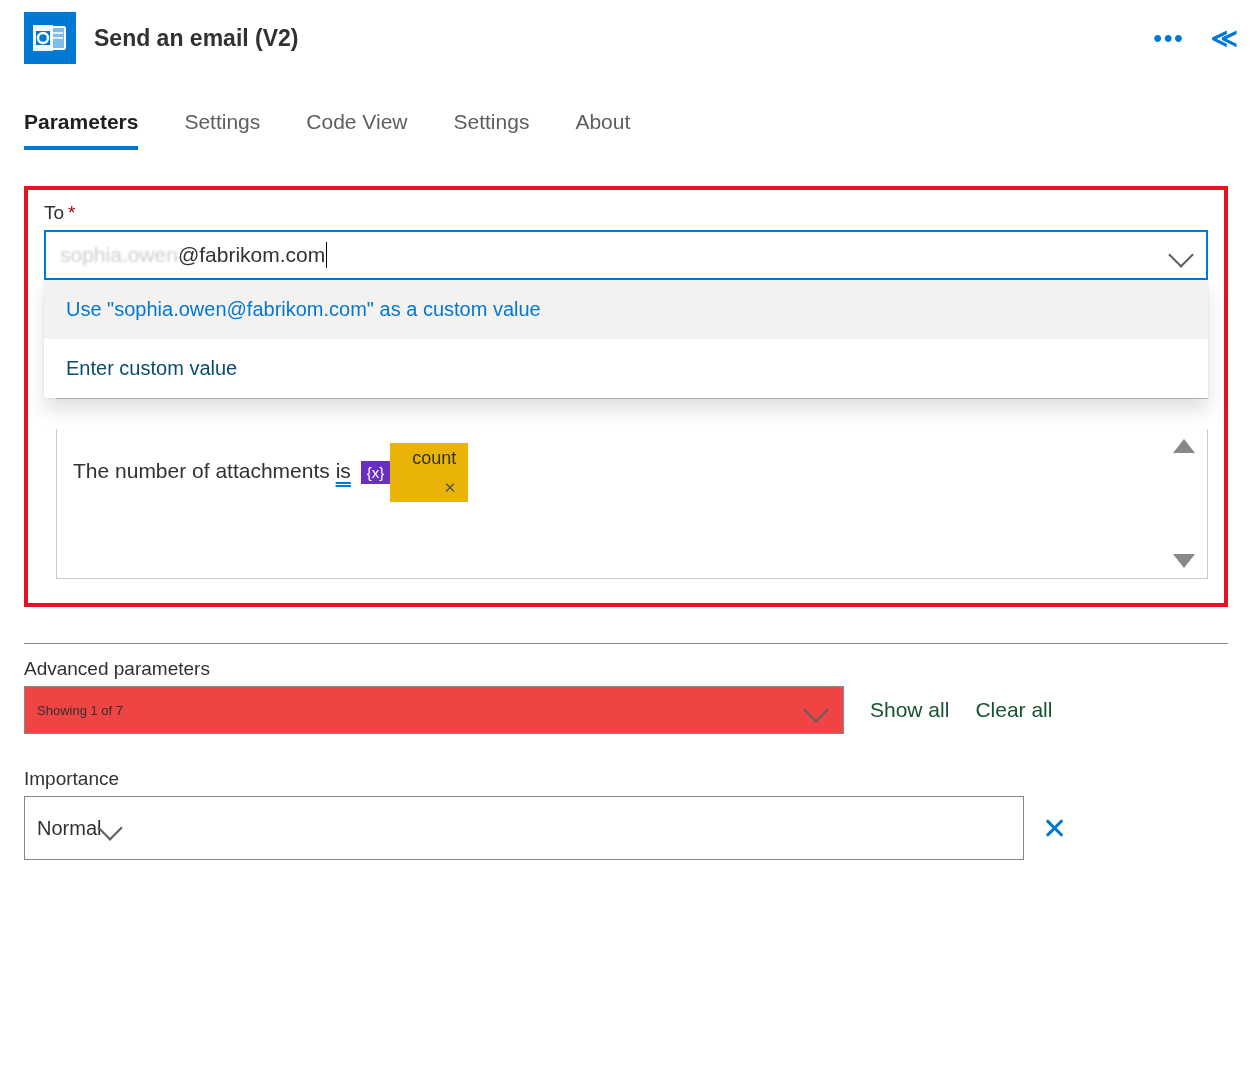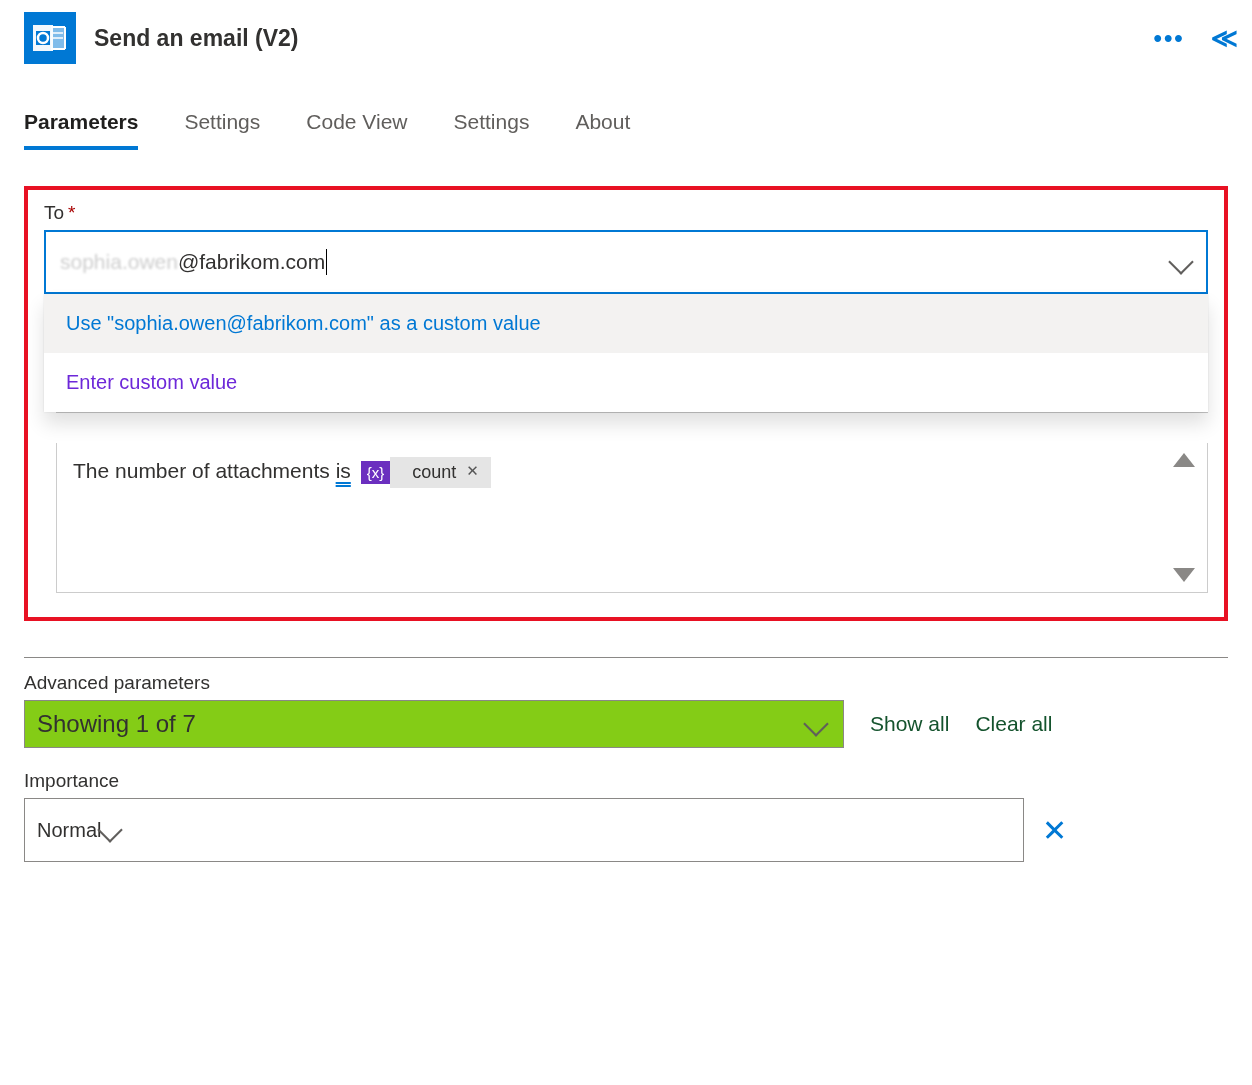--- a/index.html
+++ b/index.html
@@ -62,21 +62,21 @@
   .field-label {
     font-size: 19px;
     color: #323130;
     margin-bottom: 6px;
   }
   .req { color: #a80000; margin-left: 4px; }
   .to-input-wrap {
     border: 2px solid #0078d4;
     display: flex;
     align-items: center;
-    height: 64px;
+    height: 50px;
     padding: 0 10px 0 14px;
     background:#fff;
   }
   .to-input-wrap .value {
     font-size: 21px;
     color: #323130;
     display:flex; align-items:baseline;
   }
   .to-input-wrap .value .blur {
     color:#cfcfcf;
@@ -100,21 +100,21 @@
     margin-top: 0;
     background:#fff;
     box-shadow: 0 12px 18px rgba(0,0,0,0.12), 0 0 2px rgba(0,0,0,0.1);
   }
   .dd-row {
     padding: 18px 22px;
     font-size: 20px;
   }
   .dd-novals { font-weight: 700; color:#323130; }
   .dd-custom { color:#0078d4; background:#f3f2f1; cursor:pointer; }
-  .dd-enter  { color:#6d28d9; cursor:pointer;border-radius:17px; }
+  .dd-enter  { color:#0c4a6e; cursor:pointer;border-radius:17px; }
   
   .body-area {
     border-top: 1px solid #ccc;
     margin-top: 0px;
     padding-top: 16px;
     margin-left: 12px;
   }
   .toolbar-remnant {
     height: 14px;
     border-bottom: 0;
@@ -146,23 +146,23 @@
   }
   .token-wrap{
     display:inline-flex; align-items:center; vertical-align:middle;
     margin-left:4px;
   }
   .token-ico{
     background:#6b2fbf; color:#fff; font-size:15px;
     padding:3px 6px;
   }
   .token-chip{
-    background:#e5e5e5; color:#323130; font-size:18px;
+    background:#eab308; color:#323130; font-size:18px;
     padding:5px 12px 5px 22px;
-    display:inline-flex; align-items:flex-start; gap:10px;
+    display:inline-flex; align-items:flex-end; gap:10px;flex-direction:column;
   }
   .token-x{font-size:15px; color:#555;}
   .spin {
     position:absolute; right:6px; top:10px; bottom:10px;
     width:34px;
     display:flex; flex-direction:column; justify-content:space-between;
     align-items:center;
   }
   .tri-up,.tri-down{
     width:0;height:0;border-left:11px solid transparent;border-right:11px solid transparent;
@@ -172,23 +172,23 @@
   
   .divider { border-top:1px solid #8a8886; margin-top:36px; }
   .adv-label{ font-size:19px; margin-top:14px; }
   .adv-row{ display:flex; align-items:center; gap:26px; margin-top:6px;}
   .select{
     flex:0 0 820px;
     border:1px solid #8a8886;
     height:48px;
     display:flex; align-items:center;
     padding:0 12px;
-    background:#84cc16;
+    background:#ef4444;
     color:#323130;
-    font-size:24px;
+    font-size:13px;
   }
   .select .spacer{flex:1;}
   .link{ color:#14532d; font-size:21px; cursor:pointer;}
   .imp-row{ display:flex; align-items:center; gap:18px; margin-top:6px;}
   .imp-select{
     flex:0 0 1000px;
     border:1px solid #8a8886;
     height:64px;
     display:flex; align-items:center;
     padding:0 12px;
@@ -277,21 +277,21 @@
 <div class="adv-row">
   <div class="select">
     <span>Showing 1 of 7</span>
     <span class="spacer"></span>
     <span class="chevron"></span>
   </div>
   <span class="link">Show all</span>
   <span class="link">Clear all</span>
 </div>
 
-<div class="adv-label" style="margin-top:22px">Importance</div>
+<div class="adv-label" style="margin-top:34px">Importance</div>
 <div class="imp-row">
   <div class="imp-select">
     <span>Normal</span>
     <span class="spacer"></span>
     <span class="chevron"></span>
   </div>
   <span class="x-ico">✕</span>
 </div>
 
 </body></html>

